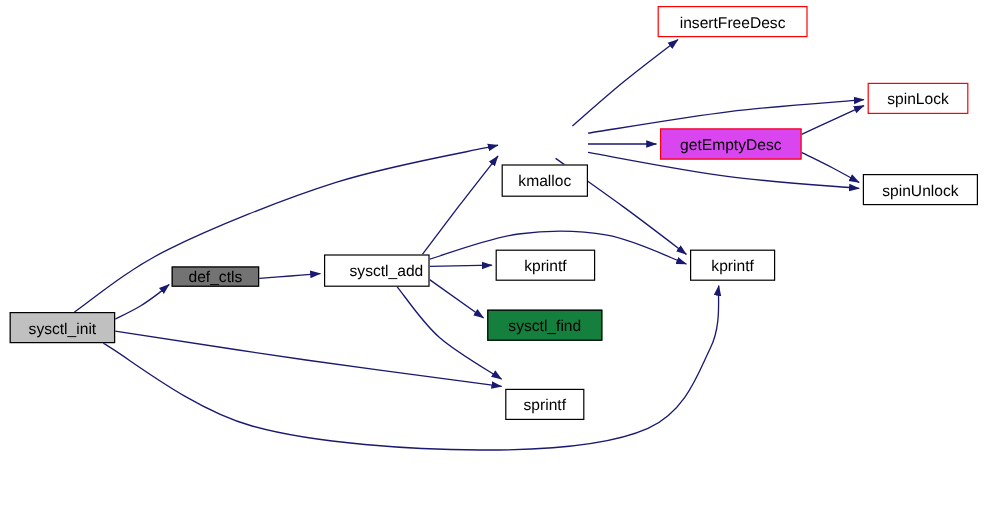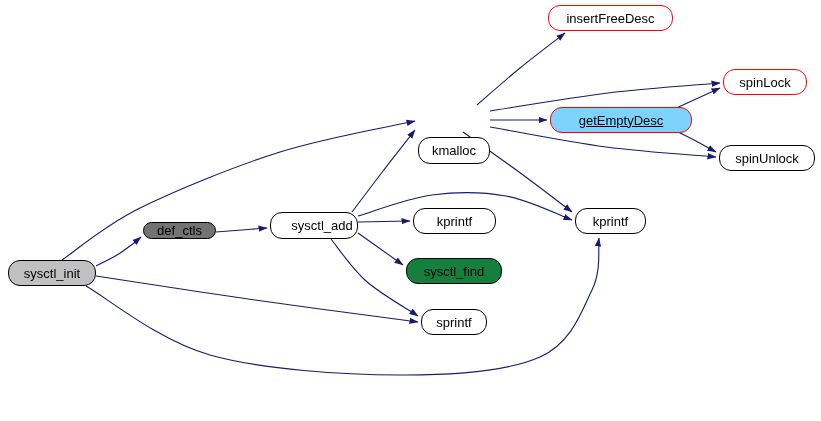--- a/index.html
+++ b/index.html
@@ -22,21 +22,20 @@
   }
   .node {
     position: absolute;
     box-sizing: border-box;
     display: flex;
     align-items: center;
     justify-content: center;
     font-size: 13px;
     color: #000000;
     white-space: nowrap;
-    border-radius: 12px;
   }
   .node.link { cursor: pointer; }
 </style>
 </head>
 <body>
 
 <div class="canvas">
   <svg class="edges" width="821" height="421" viewBox="0 0 821 421">
     <defs>
       <marker id="arrow" markerUnits="userSpaceOnUse" markerWidth="10" markerHeight="8" refX="8.5" refY="4" orient="auto">
@@ -63,20 +62,20 @@
         <path d="M668,127 C672.3,129.2 686.0,135.8 694,140 C702.0,144.2 712.3,150.0 716,152" fill="none" stroke="#191970" stroke-width="1.1" marker-end="url(#arrow)"></path>
       </g>
   </svg>
   <div id="nodes">
       <div class="node" style="left: 8px; top: 260px; width: 88px; height: 26px; border: 1px solid rgb(0, 0, 0); background: rgb(192, 192, 192); color: rgb(0, 0, 0);">sysctl_init</div>
       <div class="node link" style="left: 143px; top: 222px; width: 73px; height: 17px; border: 1px solid rgb(0, 0, 0); background: #737373; color: rgb(0, 0, 0);">def_ctls</div>
       <div class="node link" style="left: 270px; top: 212px; width: 88px; height: 27px; border: 1px solid rgb(0, 0, 0); background: rgb(255, 255, 255); color: rgb(0, 0, 0); padding-left: 16px;">sysctl_add</div>
       <div class="node link" style="left: 418px; top: 105px; width: 72px; height: 27px; border: 1px solid rgb(0, 0, 0); background: rgb(255, 255, 255); color: rgb(0, 0, 0); margin-top: 32px;">kmalloc</div>
       <div class="node link" style="left: 413px; top: 208px; width: 83px; height: 26px; border: 1px solid rgb(0, 0, 0); background: rgb(255, 255, 255); color: rgb(0, 0, 0);">kprintf</div>
       <div class="node link" style="left: 406px; top: 258px; width: 96px; height: 26px; border: 1px solid rgb(0, 0, 0); background: #15803d; color: rgb(0, 0, 0);">sysctl_find</div>
-      <div class="node link" style="left: 421px; top: 309px; width: 66px; height: 26px; border: 1px solid rgb(0, 0, 0); background: rgb(255, 255, 255); color: rgb(0, 0, 0); text-align: center;">sprintf</div>
+      <div class="node link" style="left: 421px; top: 324px; width: 66px; height: 26px; border: 1px solid rgb(0, 0, 0); background: rgb(255, 255, 255); color: rgb(0, 0, 0); text-align: center;">sprintf</div>
       <div class="node link" style="left: 575px; top: 208px; width: 71px; height: 26px; border: 1px solid rgb(0, 0, 0); background: rgb(255, 255, 255); color: rgb(0, 0, 0);">kprintf</div>
       <div class="node link" style="left: 548px; top: 5px; width: 125px; height: 26px; border: 1px solid rgb(255, 0, 0); background: rgb(255, 255, 255); color: rgb(0, 0, 0);">insertFreeDesc</div>
-      <div class="node link" style="left: 550px; top: 107px; width: 142px; height: 26px; border: 1px solid rgb(255, 0, 0); background: #7dd3fc; color: rgb(0, 0, 0); text-decoration: underline;">getEmptyDesc</div>
+      <div class="node link" style="left: 550px; top: 107px; width: 118px; height: 26px; border: 1px solid rgb(255, 0, 0); background: #d946ef; color: rgb(0, 0, 0);">getEmptyDesc</div>
       <div class="node link" style="left: 723px; top: 69px; width: 84px; height: 26px; border: 1px solid rgb(255, 0, 0); background: rgb(255, 255, 255); color: rgb(0, 0, 0);">spinLock</div>
       <div class="node link" style="left: 719px; top: 145px; width: 96px; height: 26px; border: 1px solid rgb(0, 0, 0); background: rgb(255, 255, 255); color: rgb(0, 0, 0);">spinUnlock</div>
     </div>
 </div>
 
 </body></html>

